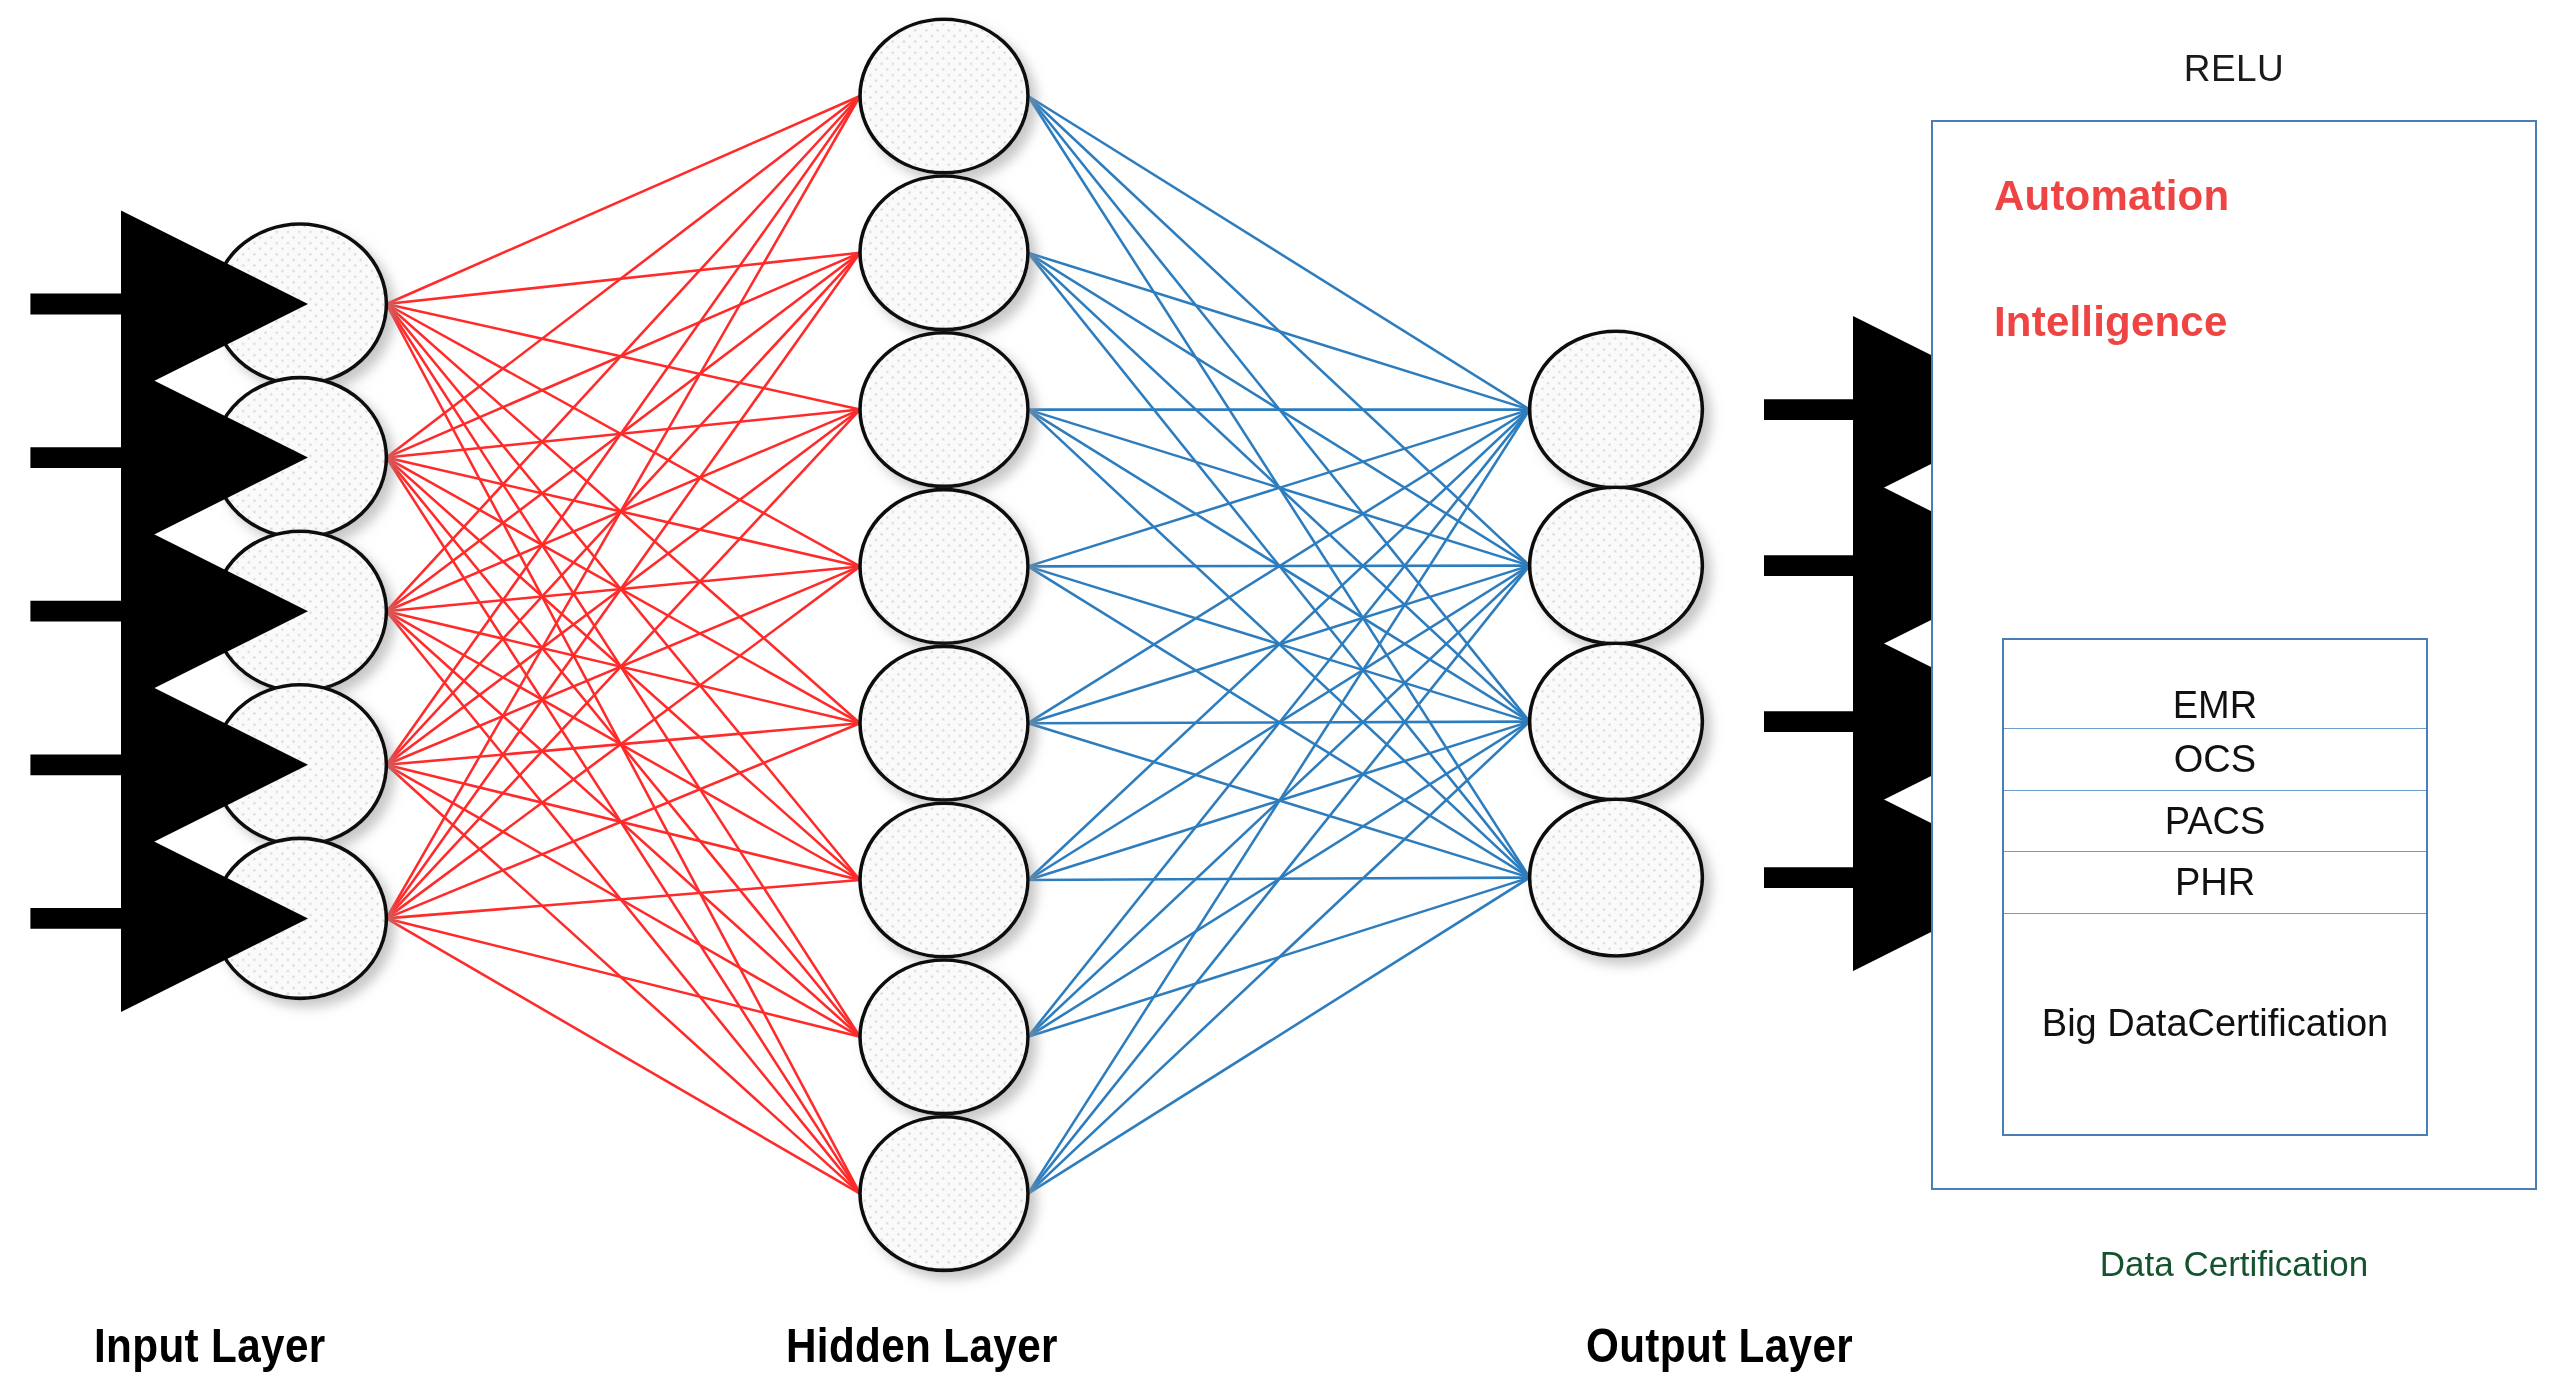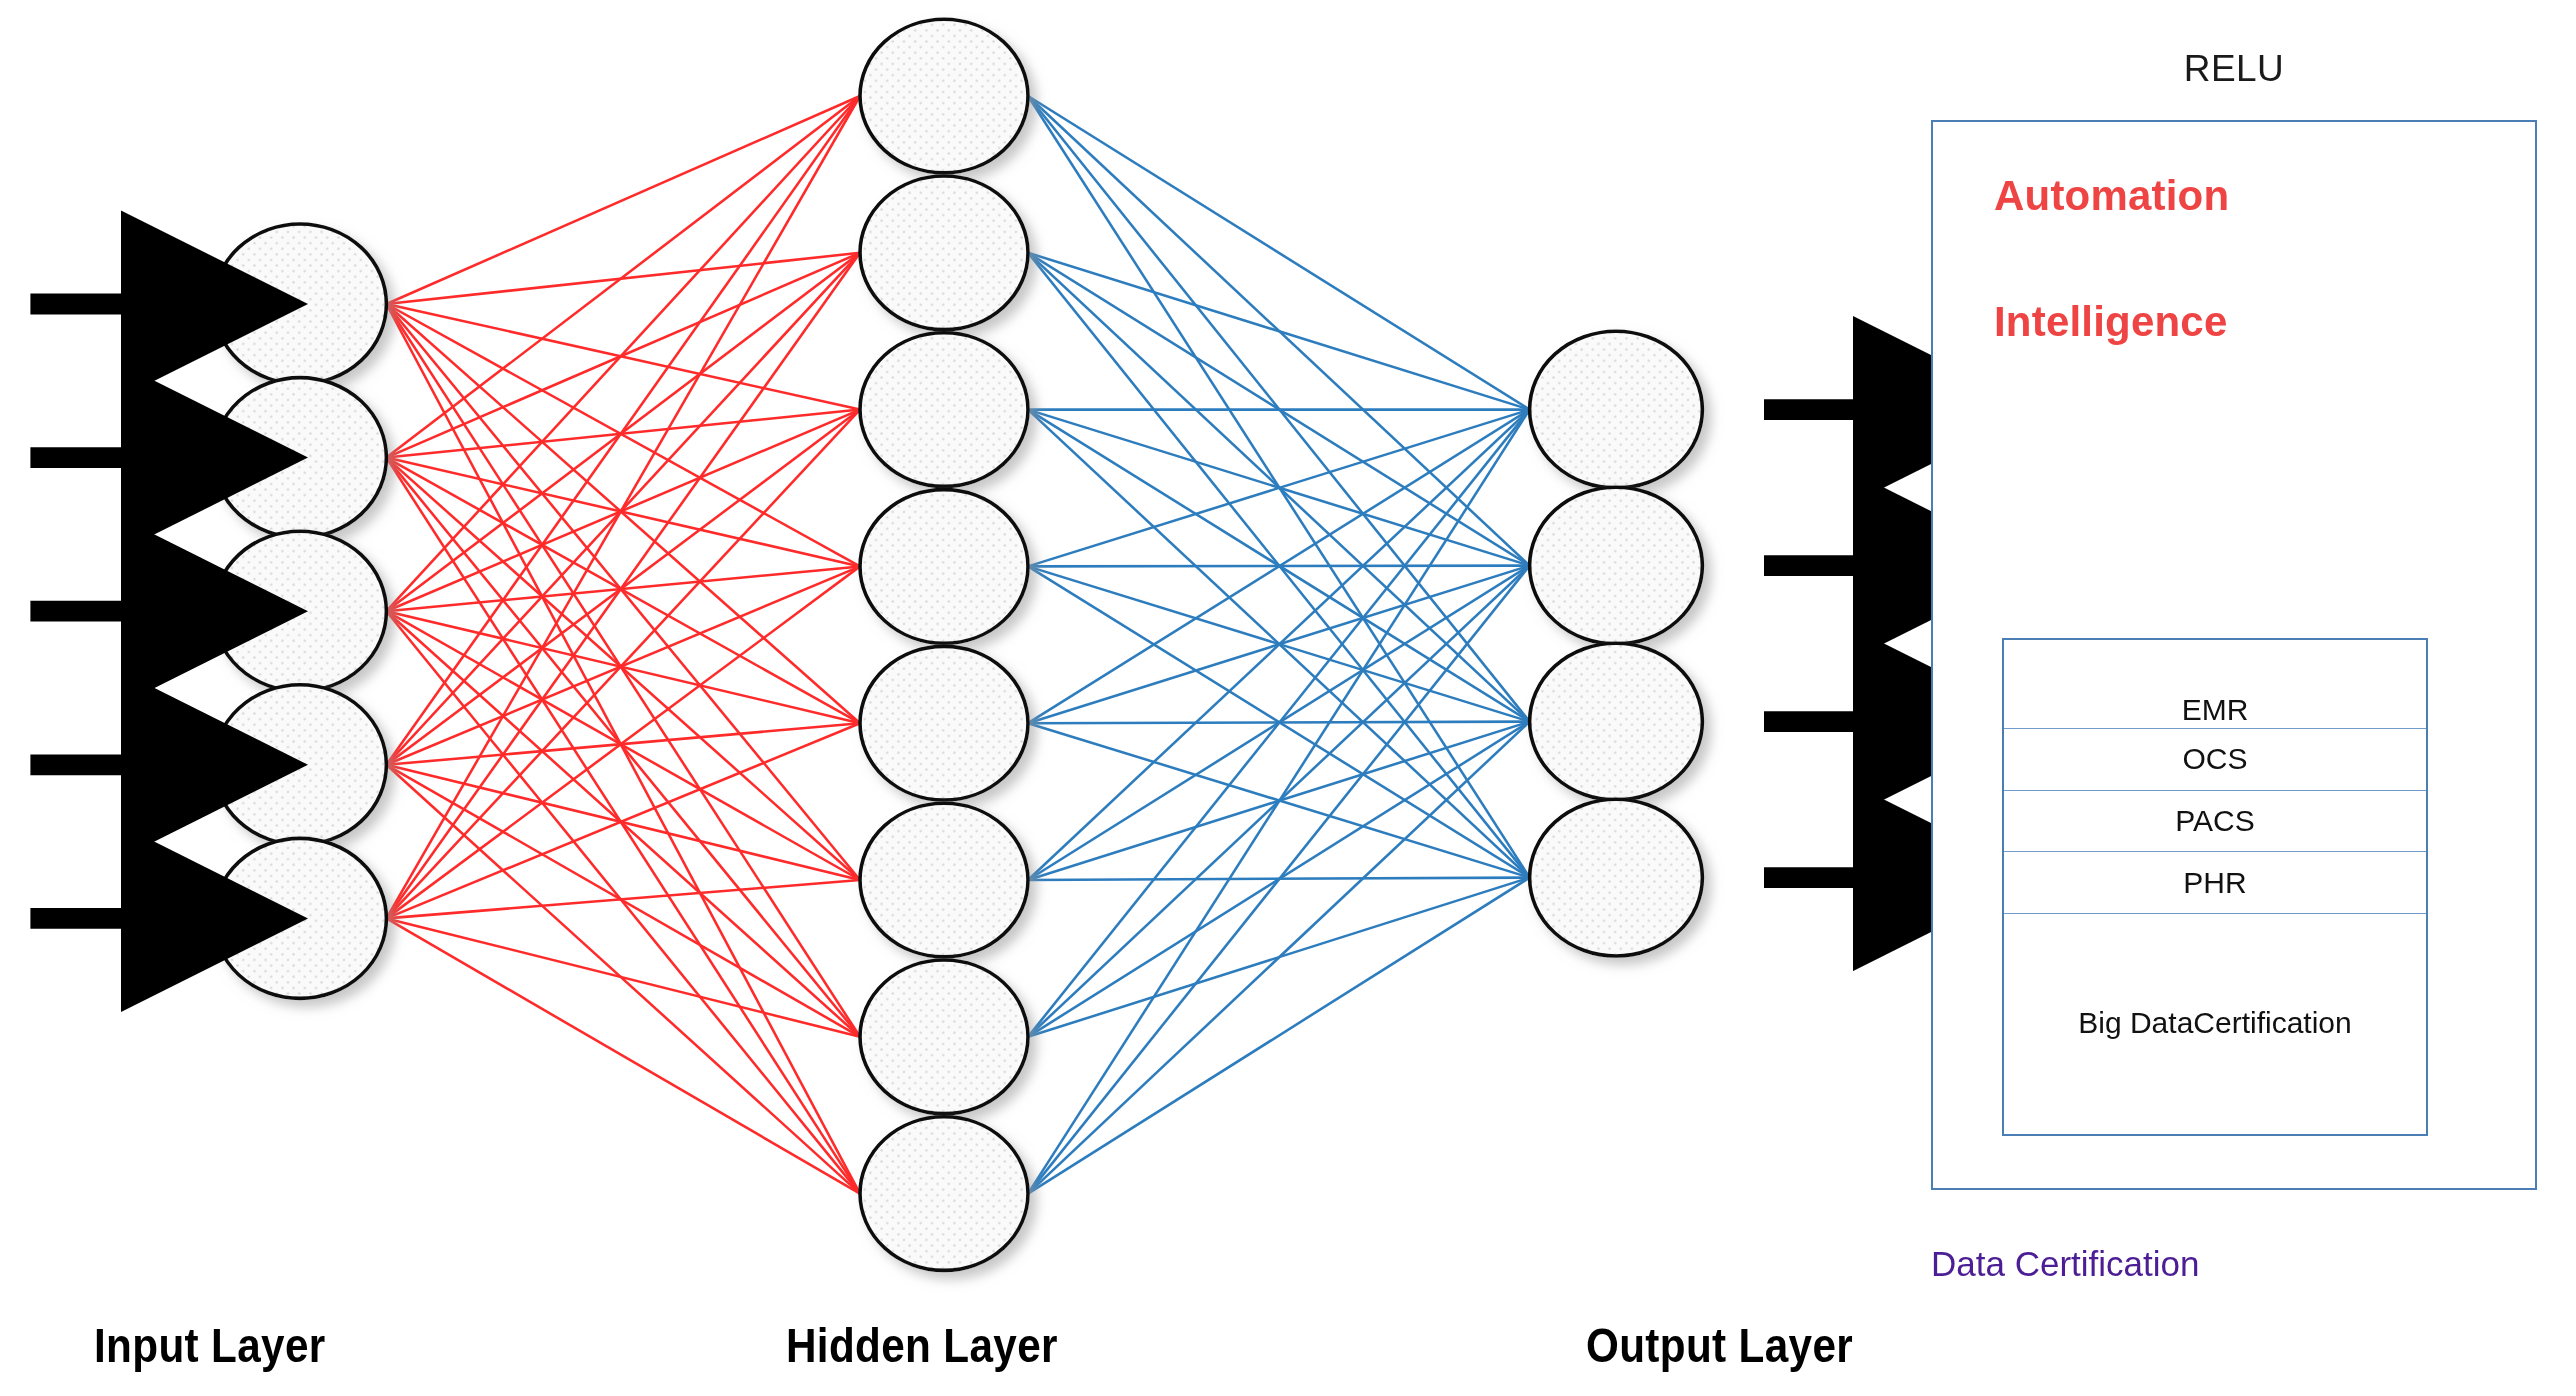--- a/index.html
+++ b/index.html
@@ -27,31 +27,31 @@
   .kw3{top:425px;}
 
   .inner-table{
     position:absolute;left:2002px;top:638px;width:426px;height:498px;
     border:2.4px solid #4A7EB5;box-sizing:border-box;background:#fff;
     display:flex;flex-direction:column;
   }
   .it-row{
     border-bottom:1.6px solid #6F9CCB;box-sizing:border-box;
     display:flex;align-items:center;justify-content:center;
-    font-size:30px;color:#111;line-height:1.08;text-align:center;
+    font-size:38px;color:#111;line-height:1.08;text-align:center;
   }
   .it-row.r1{height:18%;align-items:flex-end;padding-bottom:1.6px;}
   .it-row.r2,.it-row.r3,.it-row.r4{height:12.5%;}
   .it-row.r5{height:44.5%;border-bottom:none;flex-direction:row;
              justify-content:center;padding-bottom:1px;}
   .it-row.r5 span{display:block;}
 
   .data-cert{
     position:absolute;left:1931px;top:1244px;width:606px;
-    text-align:left;font-size:35px;color:#4c1d95;white-space:nowrap;
+    text-align:center;font-size:35px;color:#14532d;white-space:nowrap;
   }
 
   
   .layer-cap{
     position:absolute;font-weight:bold;font-size:48px;color:#000;
     font-stretch:condensed;white-space:nowrap;letter-spacing:0.4px;
     transform:scaleX(.88);transform-origin:left center;
   }
   .cap-input{left:94px;top:1318px;}
   .cap-hidden{left:786px;top:1318px;}

